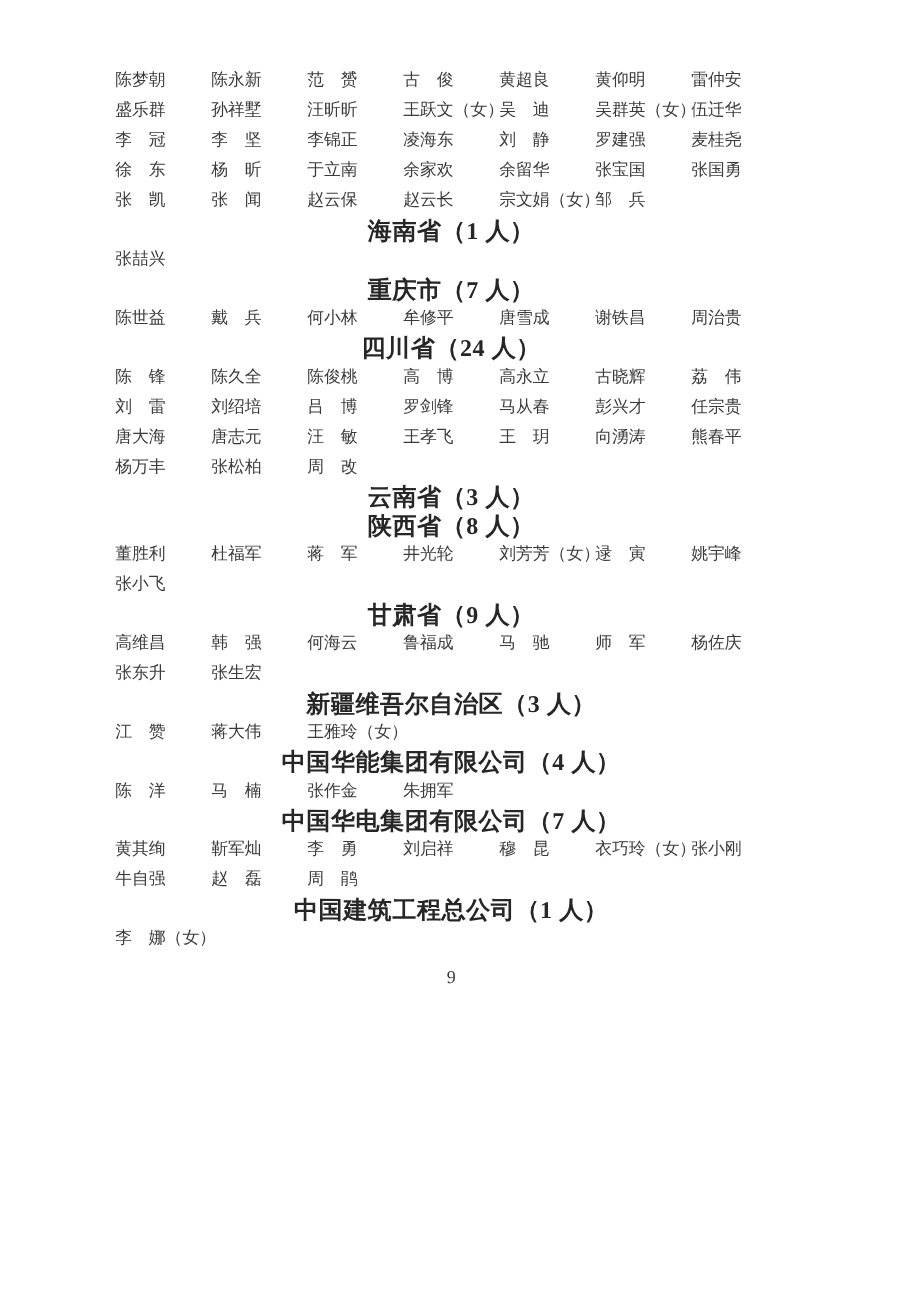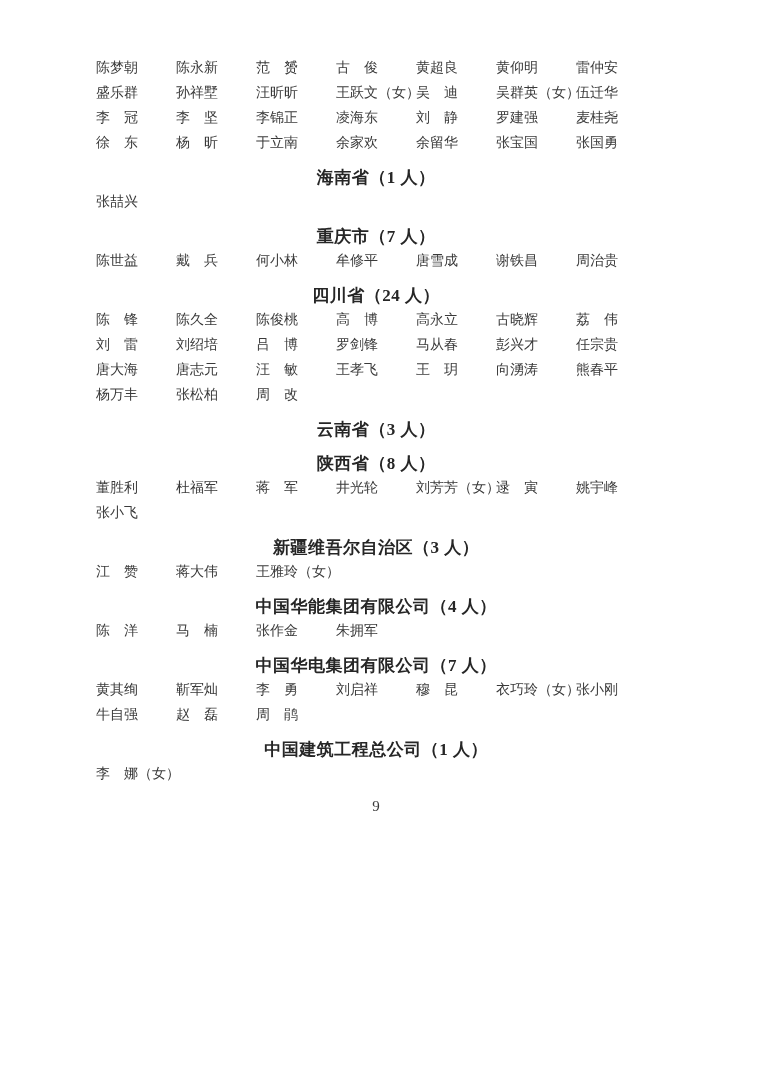--- a/index.html
+++ b/index.html
@@ -16,22 +16,22 @@
   #page {
     box-sizing: border-box;
     width: 763px;
     height: 1080px;
     padding: 55px 107px 0 96px;
     background: #ffffff;
     position: relative;
   }
   .section { margin: 0; }
   .section-title {
-    margin: 12px 0 0 0;
-    font-size: 17px;
+    margin: 2px 0 0 0;
+    font-size: 20px;
     line-height: 22px;
     font-weight: bold;
     color: #262626;
     text-align: center;
     letter-spacing: 0.5px;
     white-space: nowrap;
   }
   .name-row {
     display: grid;
     grid-template-columns: repeat(7, 80px);
@@ -87,20 +87,28 @@
         </div>
         <div class="name-row">
           <span class="name-cell">徐　东</span>
           <span class="name-cell">杨　昕</span>
           <span class="name-cell">于立南</span>
           <span class="name-cell">余家欢</span>
           <span class="name-cell">余留华</span>
           <span class="name-cell">张宝国</span>
           <span class="name-cell">张国勇</span>
         </div>
+        <div class="name-row">
+          <span class="name-cell">张　凯</span>
+          <span class="name-cell">张　闻</span>
+          <span class="name-cell">赵云保</span>
+          <span class="name-cell">赵云长</span>
+          <span class="name-cell">宗文娟（女）</span>
+          <span class="name-cell">邹　兵</span>
+        </div>
       </section>
       <section class="section">
         <h2 class="section-title">海南省（1 人）</h2>
         <div class="name-row">
           <span class="name-cell">张喆兴</span>
         </div>
       </section>
       <section class="section">
         <h2 class="section-title">重庆市（7 人）</h2>
         <div class="name-row">
@@ -160,20 +168,36 @@
           <span class="name-cell">井光轮</span>
           <span class="name-cell">刘芳芳（女）</span>
           <span class="name-cell">逯　寅</span>
           <span class="name-cell">姚宇峰</span>
         </div>
         <div class="name-row">
           <span class="name-cell">张小飞</span>
         </div>
       </section>
       <section class="section">
+        <h2 class="section-title">甘肃省（9 人）</h2>
+        <div class="name-row">
+          <span class="name-cell">高维昌</span>
+          <span class="name-cell">韩　强</span>
+          <span class="name-cell">何海云</span>
+          <span class="name-cell">鲁福成</span>
+          <span class="name-cell">马　驰</span>
+          <span class="name-cell">师　军</span>
+          <span class="name-cell">杨佐庆</span>
+        </div>
+        <div class="name-row">
+          <span class="name-cell">张东升</span>
+          <span class="name-cell">张生宏</span>
+        </div>
+      </section>
+      <section class="section">
         <h2 class="section-title">新疆维吾尔自治区（3 人）</h2>
         <div class="name-row">
           <span class="name-cell">江　赞</span>
           <span class="name-cell">蒋大伟</span>
           <span class="name-cell">王雅玲（女）</span>
         </div>
       </section>
       <section class="section">
         <h2 class="section-title">中国华能集团有限公司（4 人）</h2>
         <div class="name-row">

